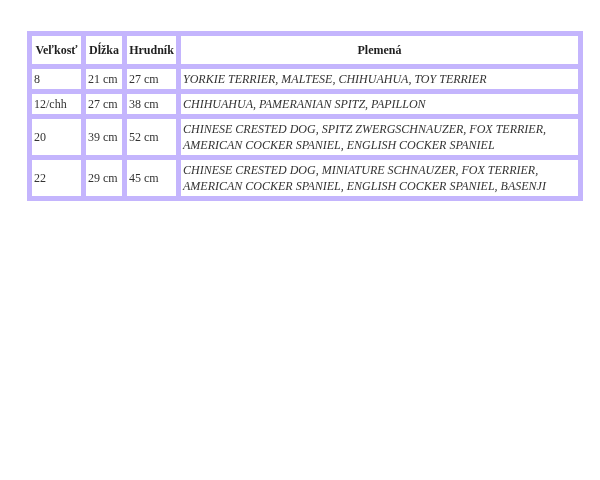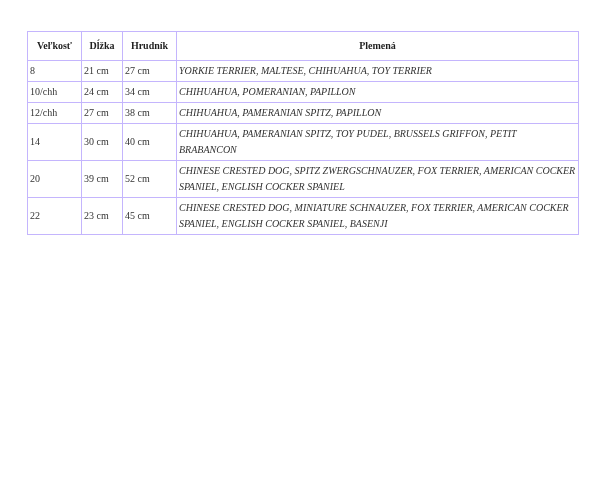--- a/index.html
+++ b/index.html
@@ -21,22 +21,22 @@
     top: 31px;
   }
   table.size-chart {
     border-collapse: collapse;
     table-layout: fixed;
     width: 551px;
     background: #ffffff;
   }
   table.size-chart th,
   table.size-chart td {
-    border: 1px solid #c4b5fd;
-    font-size: 10px;
+    border: 5px solid #c4b5fd;
+    font-size: 12px;
     line-height: 16px;
     vertical-align: middle;
     overflow: hidden;
   }
   table.size-chart th {
     font-weight: bold;
     color: #1f1f1f;
     text-align: center;
     padding: 6px 2px;
     white-space: nowrap;
@@ -73,44 +73,32 @@
       </tr>
     </thead>
     <tbody>
         <tr>
           <td class="c0">8</td>
           <td class="c1">21 cm</td>
           <td class="c2">27 cm</td>
           <td class="c3">YORKIE TERRIER, MALTESE, CHIHUAHUA, TOY TERRIER</td>
         </tr>
         <tr>
-          <td class="c0">10/chh</td>
-          <td class="c1">24 cm</td>
-          <td class="c2">34 cm</td>
-          <td class="c3">CHIHUAHUA, POMERANIAN, PAPILLON</td>
-        </tr>
-        <tr>
           <td class="c0">12/chh</td>
           <td class="c1">27 cm</td>
           <td class="c2">38 cm</td>
           <td class="c3">CHIHUAHUA, PAMERANIAN SPITZ, PAPILLON</td>
-        </tr>
-        <tr>
-          <td class="c0">14</td>
-          <td class="c1">30 cm</td>
-          <td class="c2">40 cm</td>
-          <td class="c3">CHIHUAHUA, PAMERANIAN SPITZ, TOY PUDEL, BRUSSELS GRIFFON, PETIT BRABANCON</td>
         </tr>
         <tr>
           <td class="c0">20</td>
           <td class="c1">39 cm</td>
           <td class="c2">52 cm</td>
           <td class="c3">CHINESE CRESTED DOG, SPITZ ZWERGSCHNAUZER, FOX TERRIER, AMERICAN COCKER SPANIEL, ENGLISH COCKER SPANIEL</td>
         </tr>
         <tr>
           <td class="c0">22</td>
-          <td class="c1">23 cm</td>
+          <td class="c1">29 cm</td>
           <td class="c2">45 cm</td>
           <td class="c3">CHINESE CRESTED DOG, MINIATURE SCHNAUZER, FOX TERRIER, AMERICAN COCKER SPANIEL, ENGLISH COCKER SPANIEL, BASENJI</td>
         </tr>
       </tbody>
   </table>
 </div>
 
 </body></html>

